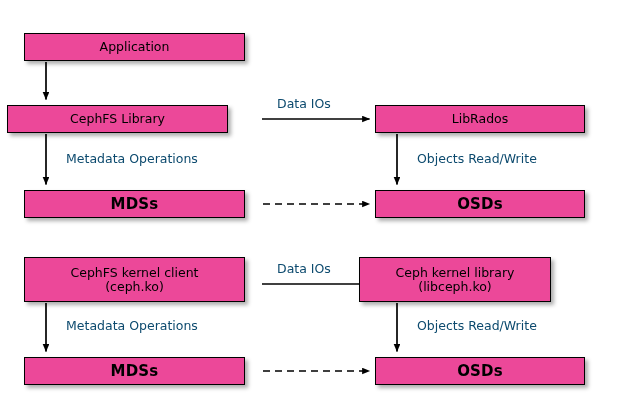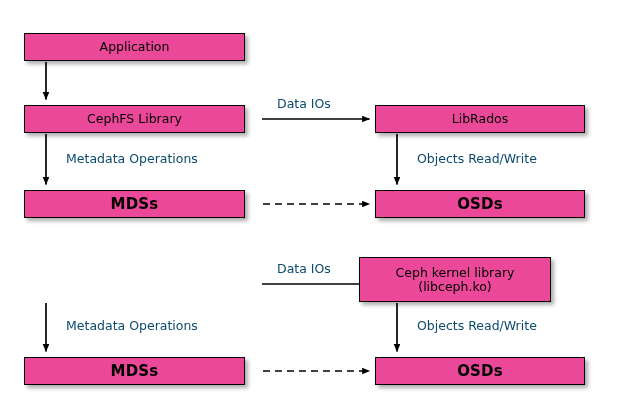--- a/index.html
+++ b/index.html
@@ -116,36 +116,40 @@
      OSDs (bottom) --&gt;
     <g>
       <line x1="263" y1="371" x2="369.5" y2="371" stroke="#000000" stroke-width="1.7" stroke-dasharray="7,5" marker-end="url(#arrowhead)"></line>
     </g>
   </svg>
 
   <div class="node" style="left:24px; top:33px; width:221px; height:28px;">
     <span class="label t-reg">Application</span>
   </div>
 
-  <div class="node" style="left:24px; top:105px; width:221px; height:28px;">
+  <div class="node" style="left:7px; top:105px; width:221px; height:28px;">
     <span class="label t-reg">CephFS Library</span>
   </div>
 
   <div class="node" style="left:24px; top:190px; width:221px; height:28px;">
     <span class="label t-bold">MDSs</span>
   </div>
 
   <div class="node" style="left:375px; top:105px; width:210px; height:28px;">
     <span class="label t-reg">LibRados</span>
   </div>
 
   <div class="node" style="left:375px; top:190px; width:210px; height:28px;">
     <span class="label t-bold">OSDs</span>
   </div>
 
+  <div class="node" style="left:24px; top:257px; width:221px; height:45px;">
+    <span class="label t-reg">CephFS kernel client
+(ceph.ko)</span>
+  </div>
 
   <div class="node" style="left:359px; top:257px; width:192px; height:45px;">
     <span class="label t-reg">Ceph kernel library
 (libceph.ko)</span>
   </div>
 
   <div class="node" style="left:24px; top:357px; width:221px; height:28px;">
     <span class="label t-bold">MDSs</span>
   </div>
 

